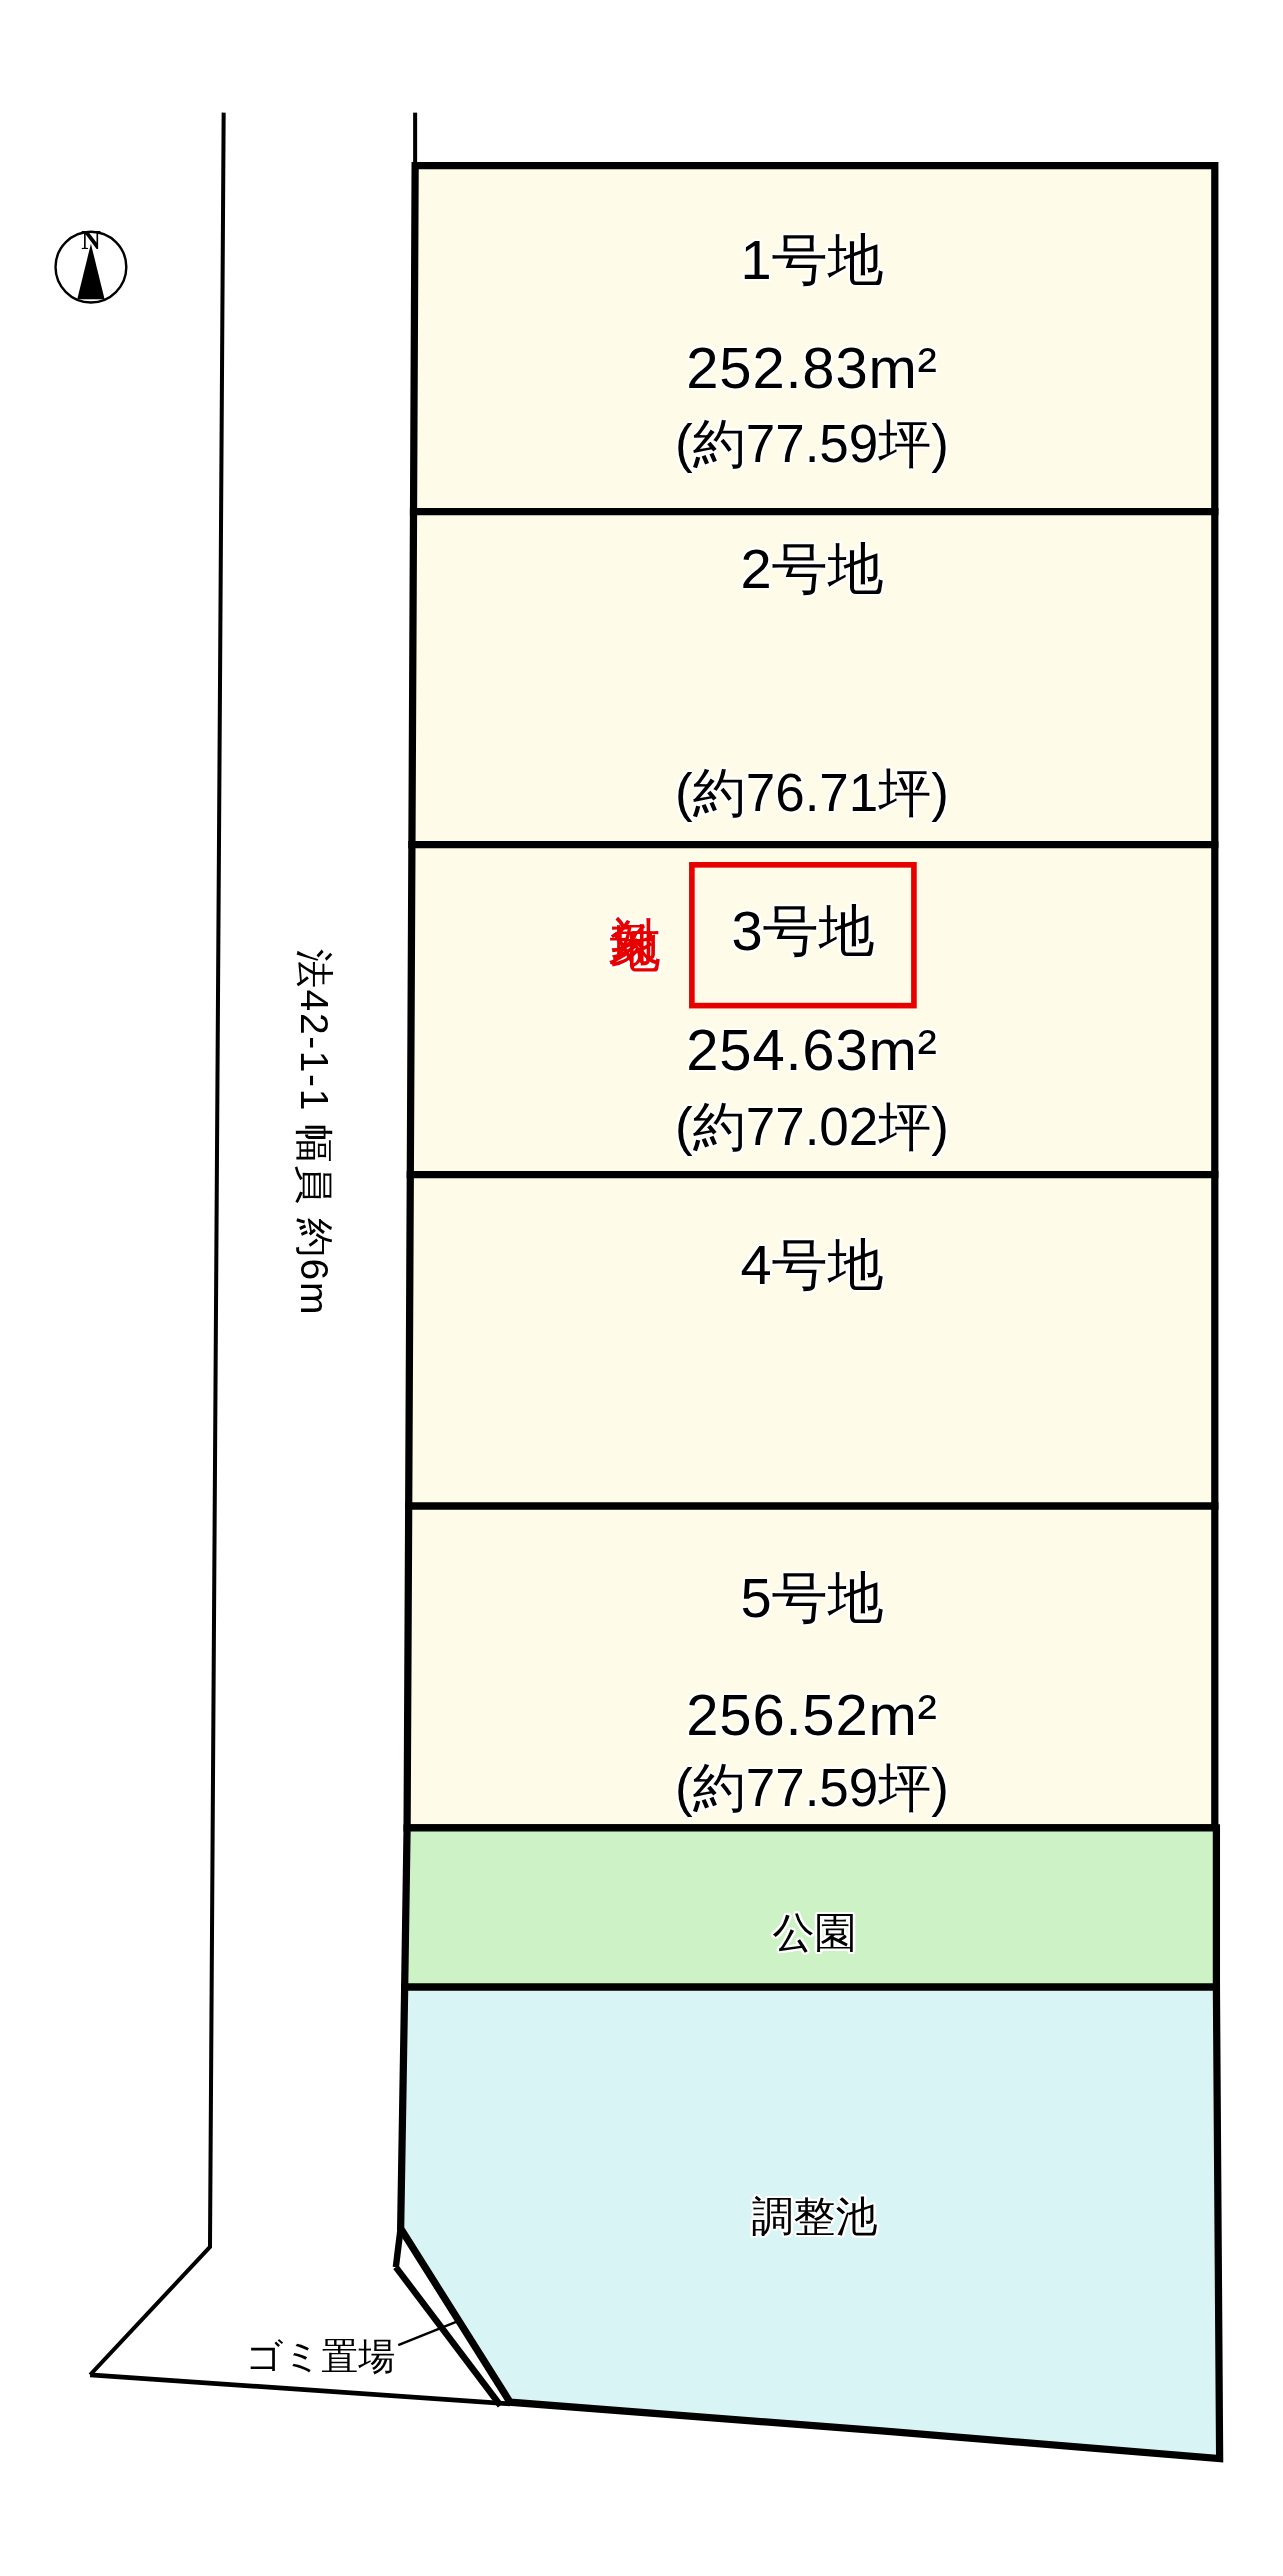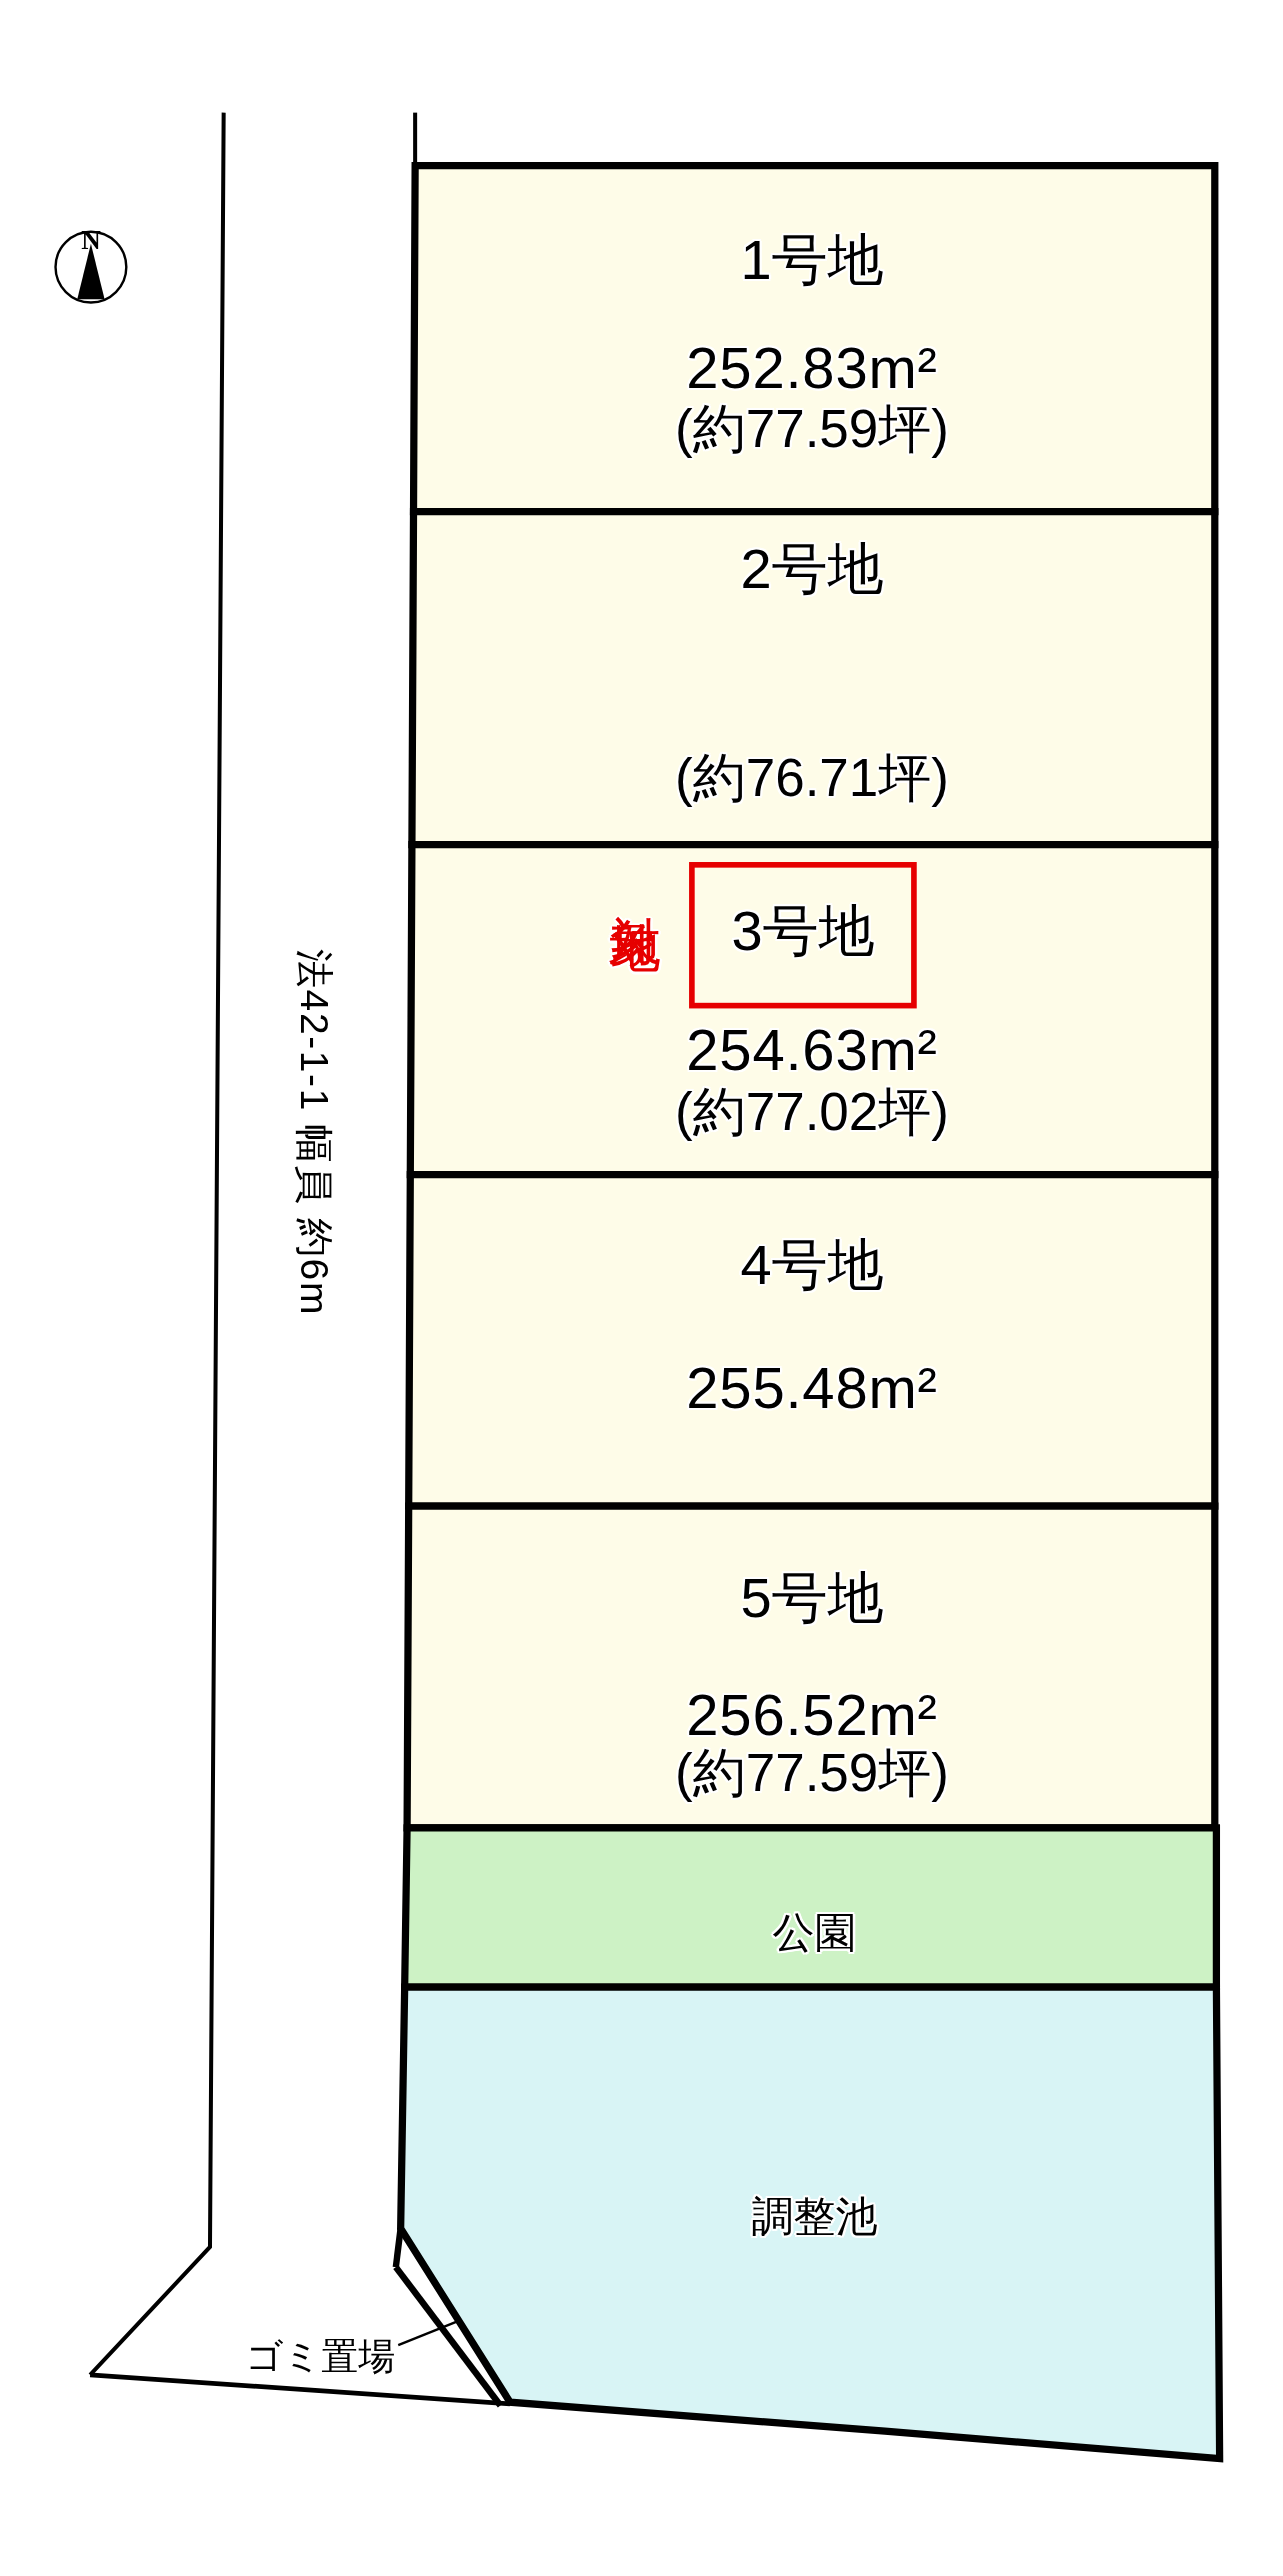--- a/index.html
+++ b/index.html
@@ -17,21 +17,21 @@
     color: #000000;
     white-space: nowrap;
     text-align: center;
     text-shadow:
       -2.4px 0 0 #fff, 2.4px 0 0 #fff, 0 -2.4px 0 #fff, 0 2.4px 0 #fff,
       -1.6px -1.6px 0 #fff, 1.6px -1.6px 0 #fff, -1.6px 1.6px 0 #fff, 1.6px 1.6px 0 #fff;
   }
   .lot-line   { left: 410px; width: 804px; }
   .lot-title  { font-size: 56px; line-height: 56px; }
   .lot-area   { font-size: 58px; line-height: 58px; letter-spacing: 0.8px; }
-  .lot-tsubo  { font-size: 53px; line-height: 53px; }
+  .lot-tsubo  { font-size: 53px; line-height: 53px; margin-top: 15px; }
   .zone-label { font-size: 42px; line-height: 56px; left: 410px; width: 809px; }
   .target-label {
     left: 603px; top: 873px;
     font-size: 51px; line-height: 64px;
     color: #e60000;
     writing-mode: vertical-rl;
     text-orientation: upright;
     letter-spacing: 4.8px;
   }
   .road-label {
@@ -98,21 +98,20 @@
 
   <div class="txt lot-line lot-title" style="top:541px">2号地</div>
   <div class="txt lot-line lot-tsubo" style="top:751px">(約76.71坪)</div>
 
   <div class="txt target-label">対象地</div>
   <div class="txt lot-title" style="left:692px; width:222px; top:903px">3号地</div>
   <div class="txt lot-line lot-area" style="top:1021px">254.63m²</div>
   <div class="txt lot-line lot-tsubo" style="top:1085px">(約77.02坪)</div>
 
   <div class="txt lot-line lot-title" style="top:1237px">4号地</div>
-  <div class="txt lot-line lot-area" style="top:1359px">255.48m²</div>
 
   <div class="txt lot-line lot-title" style="top:1570px">5号地</div>
   <div class="txt lot-line lot-area" style="top:1686px">256.52m²</div>
   <div class="txt lot-line lot-tsubo" style="top:1746px">(約77.59坪)</div>
 
   <div class="txt zone-label" style="top:1905px">公園</div>
   <div class="txt zone-label" style="top:2189px">調整池</div>
 
   <div class="txt garbage-label">ゴミ置場</div>
 

